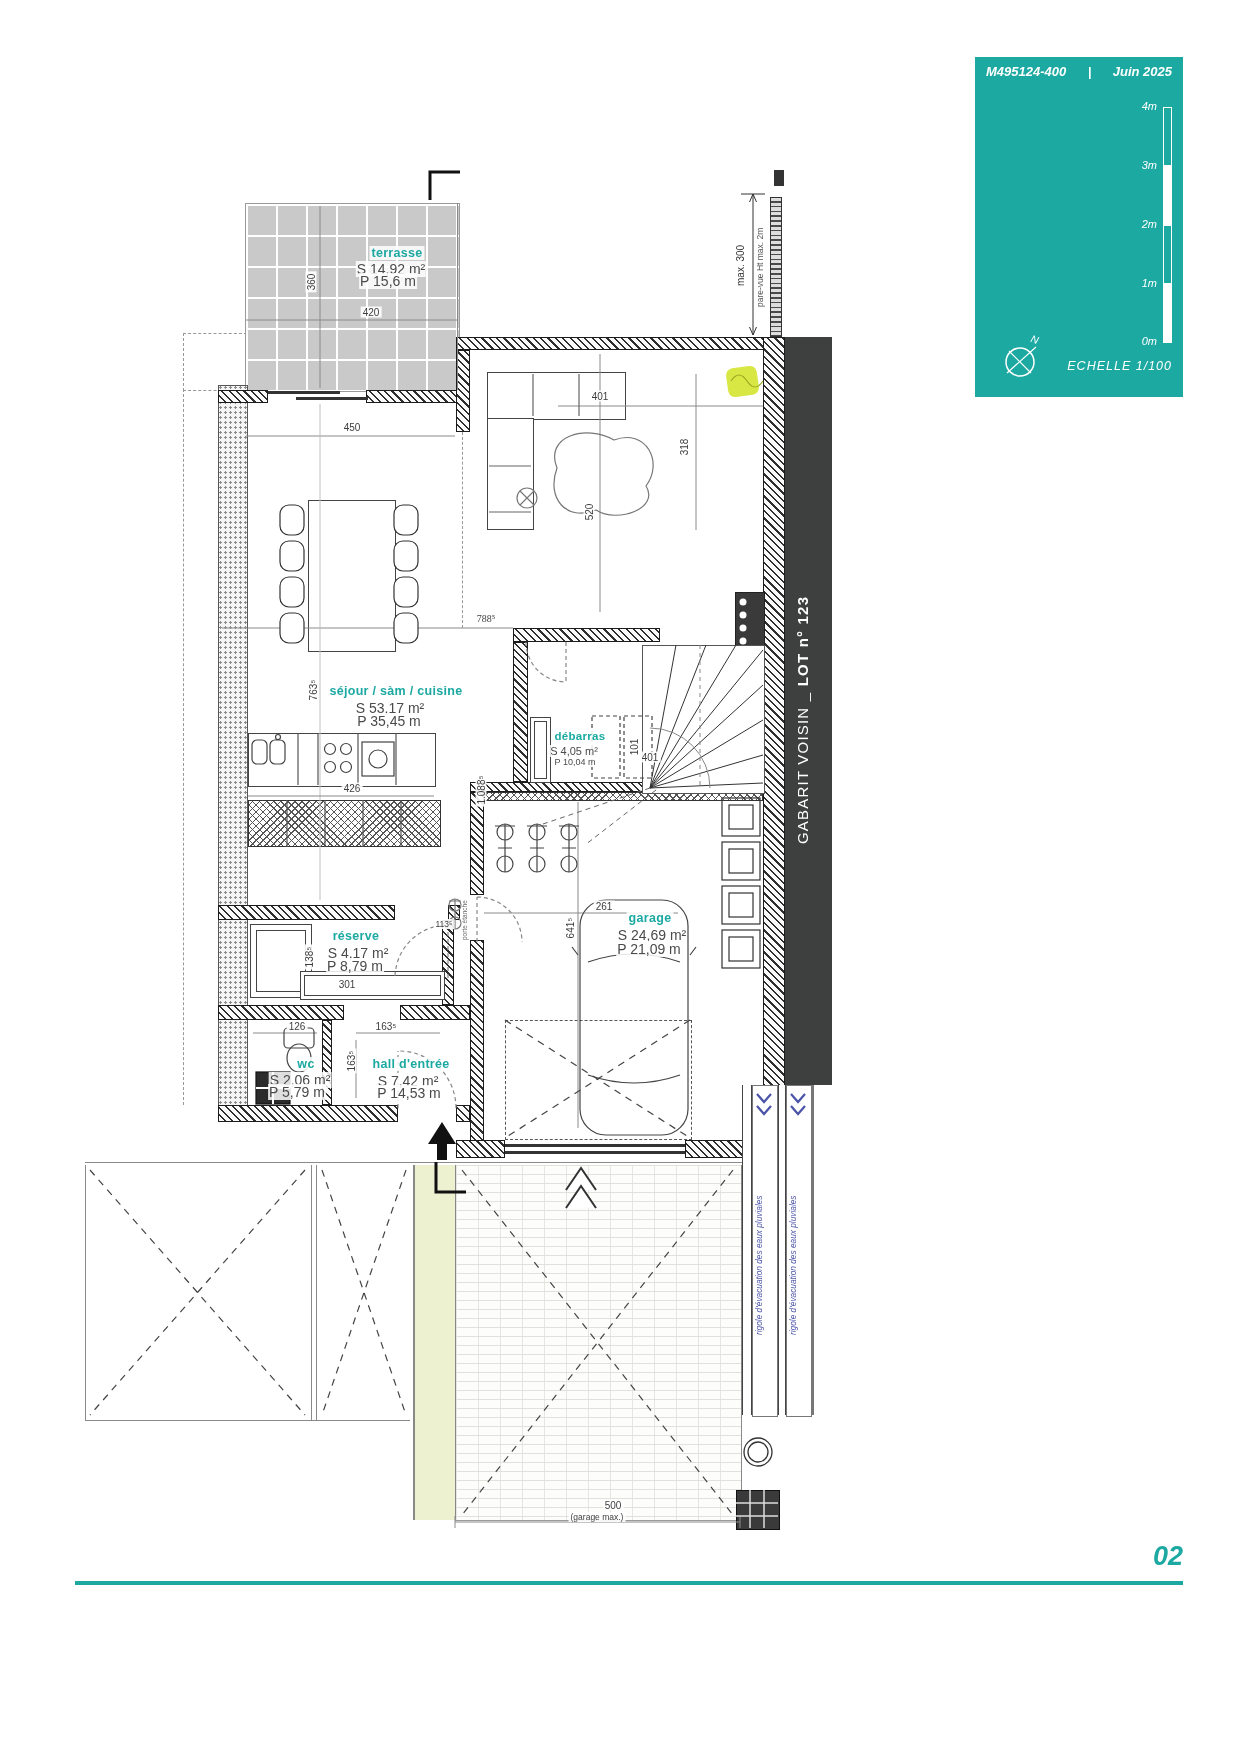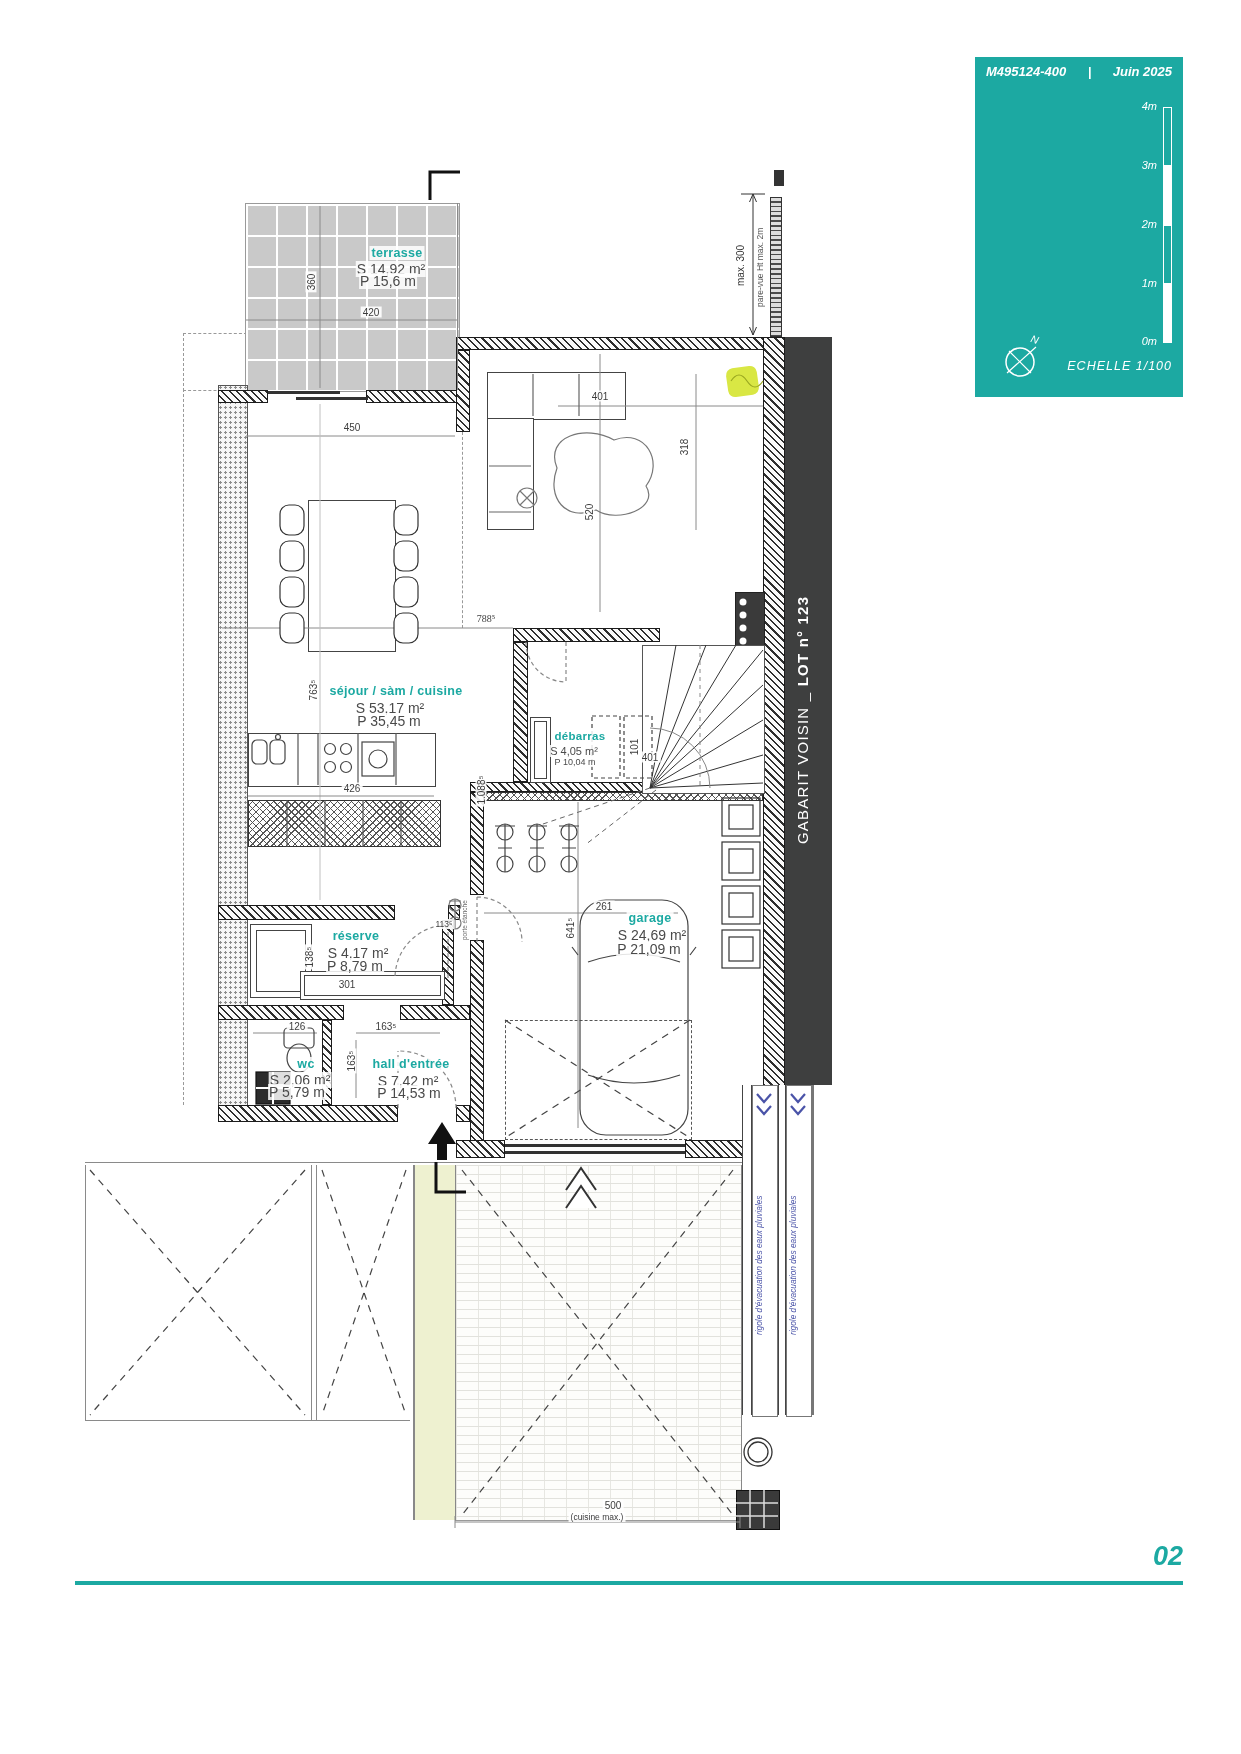--- a/index.html
+++ b/index.html
@@ -315,21 +315,21 @@
   <div class="dv" style="left:481px;top:790px;">1.088⁵</div>
   <div class="dv" style="left:309px;top:957px;">138⁵</div>
   <div class="d" style="left:347px;top:984px;">301</div>
   <div class="d" style="left:297px;top:1026px;">126</div>
   <div class="d" style="left:386px;top:1026px;">163⁵</div>
   <div class="dv" style="left:351px;top:1061px;">163⁵</div>
   <div class="d" style="left:444px;top:924px;font-size:8.5px;">113⁵</div>
   <div class="d" style="left:604px;top:906px;">261</div>
   <div class="dv" style="left:570px;top:928px;">641⁵</div>
   <div class="d" style="left:597px;top:1505px;margin-left:16px;">500</div>
-  <div class="d" style="left:597px;top:1517px;font-size:8.5px;">(cuisine max.)</div>
+  <div class="d" style="left:597px;top:1517px;font-size:8.5px;">(garage max.)</div>
 
   <div class="vtxt" style="left:735px;top:195px;width:14px;height:140px;font-size:10px;color:#333;">max. 300</div>
   <div class="vtxt" style="left:755px;top:192px;width:12px;height:150px;font-size:8.5px;color:#555;">pare-vue Ht max. 2m</div>
   <div class="vtxt" style="left:461px;top:885px;width:9px;height:70px;font-size:6.5px;color:#666;">porte étanche</div>
   <div class="vtxt" style="left:754px;top:1120px;width:21px;height:290px;font-size:8.3px;font-style:italic;color:var(--blue);">rigole d'évacuation des eaux pluviales</div>
   <div class="vtxt" style="left:788px;top:1120px;width:21px;height:290px;font-size:8.3px;font-style:italic;color:var(--blue);">rigole d'évacuation des eaux pluviales</div>
 
   <div class="tblock">
     <div class="tbhead">
       <span>M495124-400</span>

